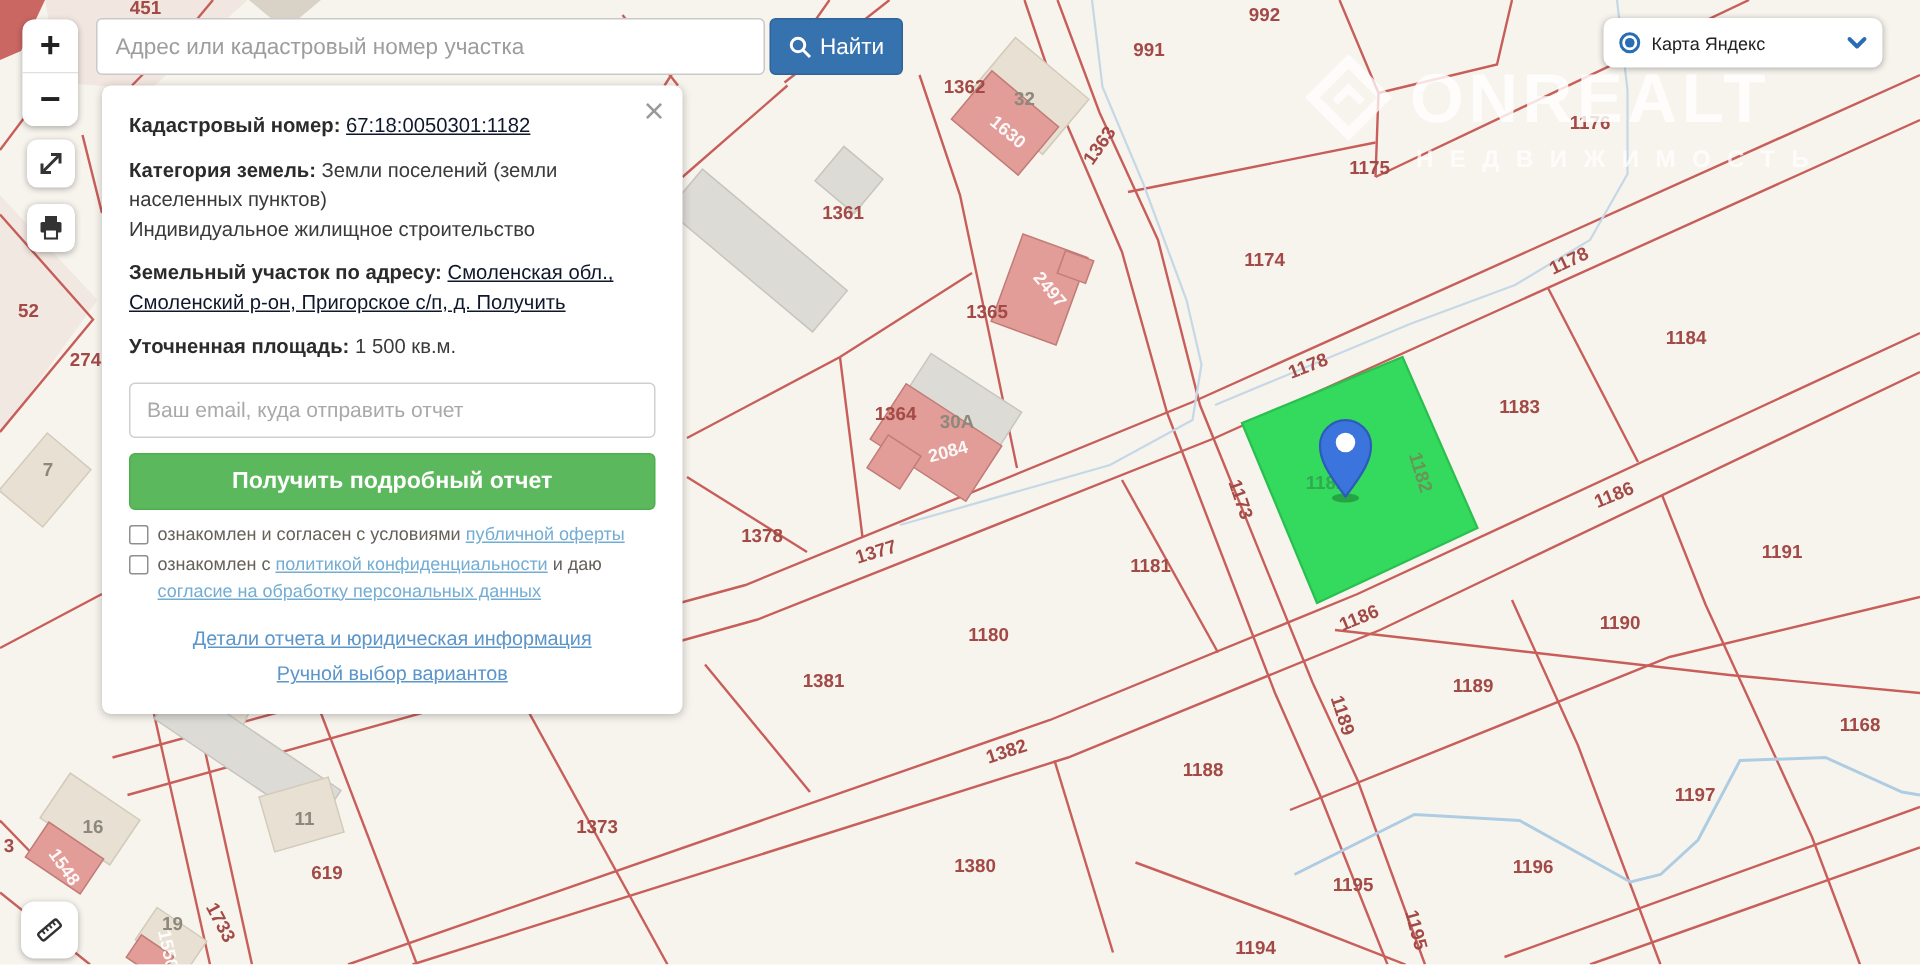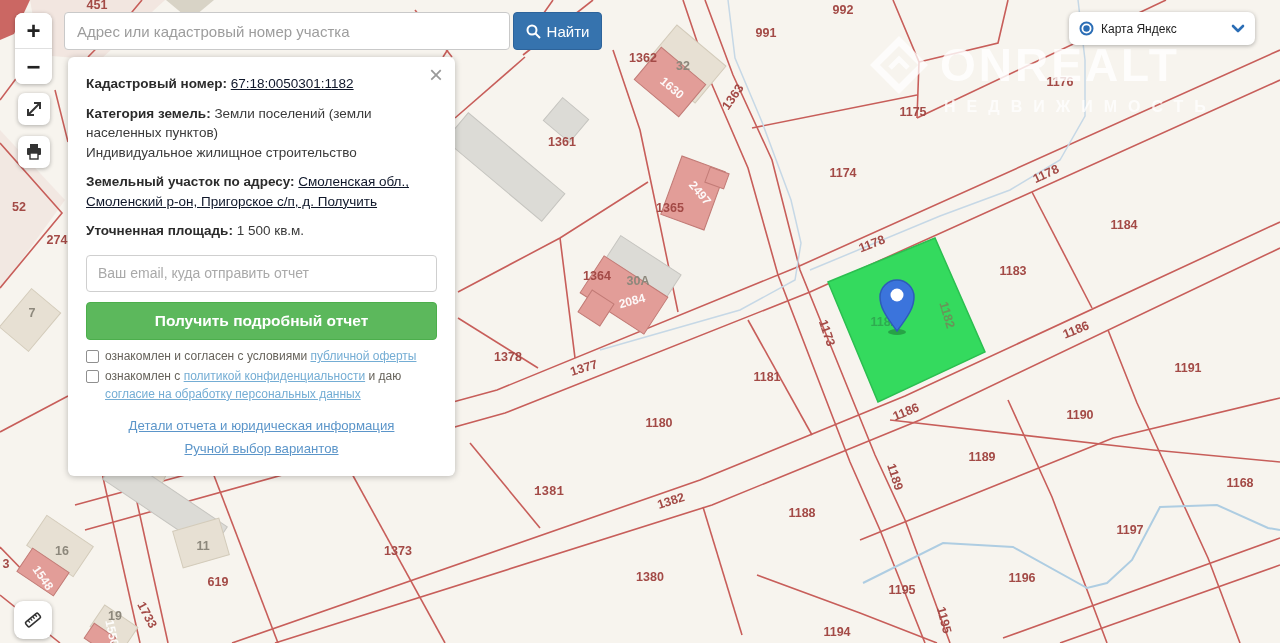--- a/index.html
+++ b/index.html
@@ -176,21 +176,21 @@
       <span class="plabel" style="left: 562px; top: 142px; transform: translate(-50%, -50%) rotate(0deg);">1361</span>
       <span class="plabel" style="left: 643px; top: 58px; transform: translate(-50%, -50%) rotate(0deg);">1362</span>
       <span class="plabel gray" style="left: 683px; top: 66px; transform: translate(-50%, -50%) rotate(0deg);">32</span>
       <span class="plabel white" style="left: 672px; top: 88px; transform: translate(-50%, -50%) rotate(40deg);">1630</span>
       <span class="plabel" style="left: 766px; top: 33px; transform: translate(-50%, -50%) rotate(0deg);">991</span>
       <span class="plabel" style="left: 843px; top: 10px; transform: translate(-50%, -50%) rotate(0deg);">992</span>
       <span class="plabel" style="left: 733px; top: 97px; transform: translate(-50%, -50%) rotate(-55deg);">1363</span>
       <span class="plabel" style="left: 913px; top: 112px; transform: translate(-50%, -50%) rotate(0deg);">1175</span>
       <span class="plabel" style="left: 1060px; top: 82px; transform: translate(-50%, -50%) rotate(0deg);">1176</span>
       <span class="plabel" style="left: 843px; top: 173px; transform: translate(-50%, -50%) rotate(0deg);">1174</span>
-      <span class="plabel" style="left: 658px; top: 208px; transform: translate(-50%, -50%) rotate(0deg); margin-left: 12px;">1365</span>
+      <span class="plabel" style="left: 658px; top: 208px; transform: translate(-50%, -50%) rotate(0deg);">1365</span>
       <span class="plabel white" style="left: 700px; top: 193px; transform: translate(-50%, -50%) rotate(50deg);">2497</span>
       <span class="plabel" style="left: 597px; top: 276px; transform: translate(-50%, -50%) rotate(0deg);">1364</span>
       <span class="plabel gray" style="left: 638px; top: 281px; transform: translate(-50%, -50%) rotate(0deg);">30А</span>
       <span class="plabel white" style="left: 632px; top: 301px; transform: translate(-50%, -50%) rotate(-15deg);">2084</span>
       <span class="plabel" style="left: 508px; top: 357px; transform: translate(-50%, -50%) rotate(0deg);">1378</span>
       <span class="plabel" style="left: 584px; top: 368px; transform: translate(-50%, -50%) rotate(-17deg);">1377</span>
       <span class="plabel" style="left: 1124px; top: 225px; transform: translate(-50%, -50%) rotate(0deg);">1184</span>
       <span class="plabel" style="left: 1013px; top: 271px; transform: translate(-50%, -50%) rotate(0deg);">1183</span>
       <span class="plabel" style="left: 872px; top: 244px; transform: translate(-50%, -50%) rotate(-21deg);">1178</span>
       <span class="plabel" style="left: 1046px; top: 174px; transform: translate(-50%, -50%) rotate(-25deg);">1178</span>
@@ -207,21 +207,21 @@
       <span class="plabel" style="left: 895px; top: 477px; transform: translate(-50%, -50%) rotate(72deg);">1189</span>
       <span class="plabel" style="left: 1240px; top: 483px; transform: translate(-50%, -50%) rotate(0deg);">1168</span>
       <span class="plabel" style="left: 1130px; top: 530px; transform: translate(-50%, -50%) rotate(0deg);">1197</span>
       <span class="plabel" style="left: 1022px; top: 578px; transform: translate(-50%, -50%) rotate(0deg);">1196</span>
       <span class="plabel" style="left: 902px; top: 590px; transform: translate(-50%, -50%) rotate(0deg);">1195</span>
       <span class="plabel" style="left: 944px; top: 620px; transform: translate(-50%, -50%) rotate(75deg);">1195</span>
       <span class="plabel" style="left: 837px; top: 632px; transform: translate(-50%, -50%) rotate(0deg);">1194</span>
       <span class="plabel" style="left: 802px; top: 513px; transform: translate(-50%, -50%) rotate(0deg);">1188</span>
       <span class="plabel" style="left: 650px; top: 577px; transform: translate(-50%, -50%) rotate(0deg);">1380</span>
       <span class="plabel" style="left: 671px; top: 501px; transform: translate(-50%, -50%) rotate(-18deg);">1382</span>
-      <span class="plabel" style="left: 549px; top: 492px; transform: translate(-50%, -50%) rotate(0deg); font-family: Liberation Mono, monospace;">1381</span>
+      <span class="plabel" style="left: 549px; top: 454px; transform: translate(-50%, -50%) rotate(0deg);">1381</span>
       <span class="plabel" style="left: 398px; top: 551px; transform: translate(-50%, -50%) rotate(0deg);">1373</span>
       <span class="plabel" style="left: 218px; top: 582px; transform: translate(-50%, -50%) rotate(0deg);">619</span>
       <span class="plabel" style="left: 147px; top: 615px; transform: translate(-50%, -50%) rotate(62deg);">1733</span>
       <span class="plabel dark" style="left: 138px; top: 464px; transform: translate(-50%, -50%) rotate(0deg);">300</span>
       <span class="plabel gray" style="left: 62px; top: 551px; transform: translate(-50%, -50%) rotate(0deg);">16</span>
       <span class="plabel white" style="left: 43px; top: 578px; transform: translate(-50%, -50%) rotate(55deg);">1548</span>
       <span class="plabel" style="left: 6px; top: 564px; transform: translate(-50%, -50%) rotate(0deg);">3</span>
       <span class="plabel gray" style="left: 203px; top: 546px; transform: translate(-50%, -50%) rotate(0deg);">11</span>
       <span class="plabel gray" style="left: 115px; top: 616px; transform: translate(-50%, -50%) rotate(0deg);">19</span>
       <span class="plabel white" style="left: 112px; top: 633px; transform: translate(-50%, -50%) rotate(78deg);">1550</span>

